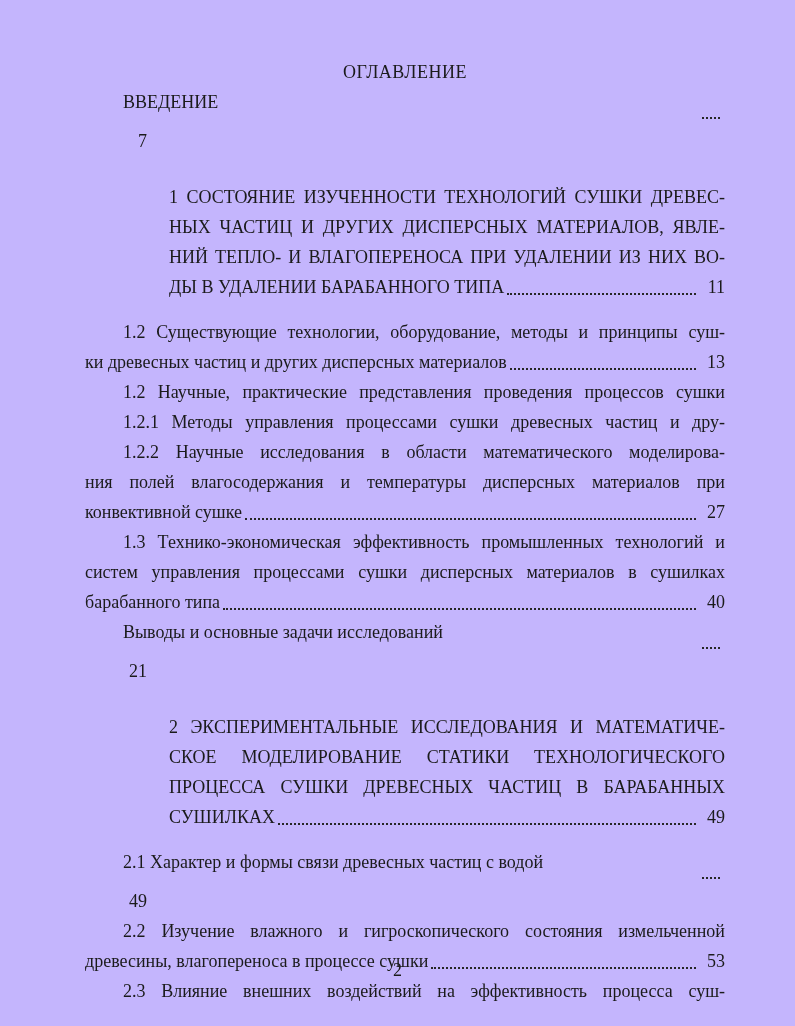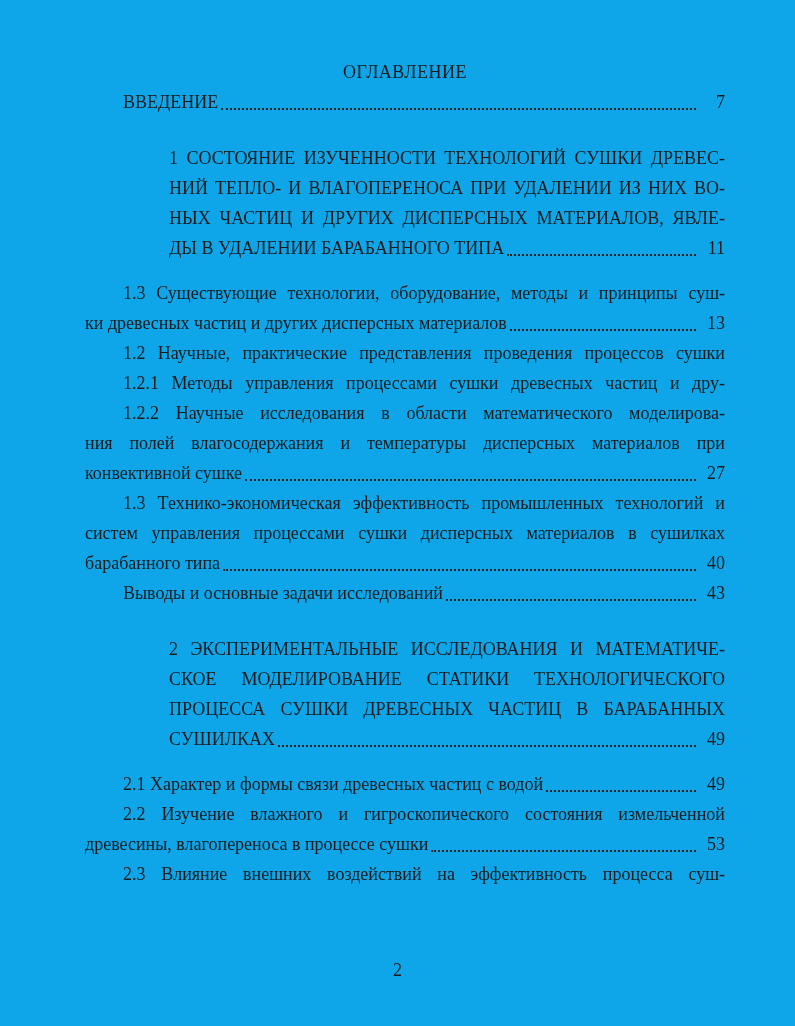--- a/index.html
+++ b/index.html
@@ -4,21 +4,21 @@
 <style>
   html, body {
     margin: 0;
     padding: 0;
     background: #ffffff;
   }
   .page {
     position: relative;
     width: 795px;
     height: 1026px;
-    background: #0ea5e9;
+    background: #c4b5fd;
     color: #1b1b1b;
     font-family: "Liberation Serif", "DejaVu Serif", serif;
     font-size: 18px;
     line-height: 30px;
     overflow: hidden;
   }
   .content {
     position: absolute;
     left: 85px;
     right: 70px;
@@ -35,21 +35,21 @@
     text-align: justify;
     text-align-last: justify;
     white-space: nowrap;
   }
   .line.fl { text-indent: 38px; }
   
   .lastline {
     display: flex;
     align-items: baseline;
   }
-  .lastline.fl { padding-left: 38px; }
+  .lastline.fl { padding-left: 38px; flex-direction: column; }
   .lastline .t { white-space: nowrap; }
   .leader {
     flex: 1 1 auto;
     min-width: 18px;
     border-bottom: 2px dotted #262626;
     align-self: flex-end;
     margin: 0 5px 7px 3px;
   }
   .pg {
     min-width: 24px;
@@ -80,30 +80,30 @@
     <div id="toc-entries">
         <div class="entry intro">
           <div class="lastline fl">
             <span class="t">ВВЕДЕНИЕ</span>
             <span class="leader"></span>
             <span class="pg">7</span>
           </div>
         </div>
         <div class="entry chapter">
           <div class="line">1 СОСТОЯНИЕ ИЗУЧЕННОСТИ ТЕХНОЛОГИЙ СУШКИ ДРЕВЕС-</div>
+          <div class="line">НЫХ ЧАСТИЦ И ДРУГИХ ДИСПЕРСНЫХ МАТЕРИАЛОВ, ЯВЛЕ-</div>
           <div class="line">НИЙ ТЕПЛО- И ВЛАГОПЕРЕНОСА ПРИ УДАЛЕНИИ ИЗ НИХ ВО-</div>
-          <div class="line">НЫХ ЧАСТИЦ И ДРУГИХ ДИСПЕРСНЫХ МАТЕРИАЛОВ, ЯВЛЕ-</div>
           <div class="lastline">
             <span class="t">ДЫ В УДАЛЕНИИ БАРАБАННОГО ТИПА</span>
             <span class="leader"></span>
             <span class="pg">11</span>
           </div>
         </div>
         <div class="entry item">
-          <div class="line fl">1.3 Существующие технологии, оборудование, методы и принципы суш-</div>
+          <div class="line fl">1.2 Существующие технологии, оборудование, методы и принципы суш-</div>
           <div class="lastline">
             <span class="t">ки древесных частиц и других дисперсных материалов</span>
             <span class="leader"></span>
             <span class="pg">13</span>
           </div>
         </div>
         <div class="entry item">
           <div class="line fl">1.2 Научные, практические представления проведения процессов сушки</div>
         </div>
         <div class="entry item">
@@ -124,21 +124,21 @@
           <div class="lastline">
             <span class="t">барабанного типа</span>
             <span class="leader"></span>
             <span class="pg">40</span>
           </div>
         </div>
         <div class="entry item">
           <div class="lastline fl">
             <span class="t">Выводы и основные задачи исследований</span>
             <span class="leader"></span>
-            <span class="pg">43</span>
+            <span class="pg">21</span>
           </div>
         </div>
         <div class="entry chapter">
           <div class="line">2 ЭКСПЕРИМЕНТАЛЬНЫЕ ИССЛЕДОВАНИЯ И МАТЕМАТИЧЕ-</div>
           <div class="line">СКОЕ МОДЕЛИРОВАНИЕ СТАТИКИ ТЕХНОЛОГИЧЕСКОГО</div>
           <div class="line">ПРОЦЕССА СУШКИ ДРЕВЕСНЫХ ЧАСТИЦ В БАРАБАННЫХ</div>
           <div class="lastline">
             <span class="t">СУШИЛКАХ</span>
             <span class="leader"></span>
             <span class="pg">49</span>

